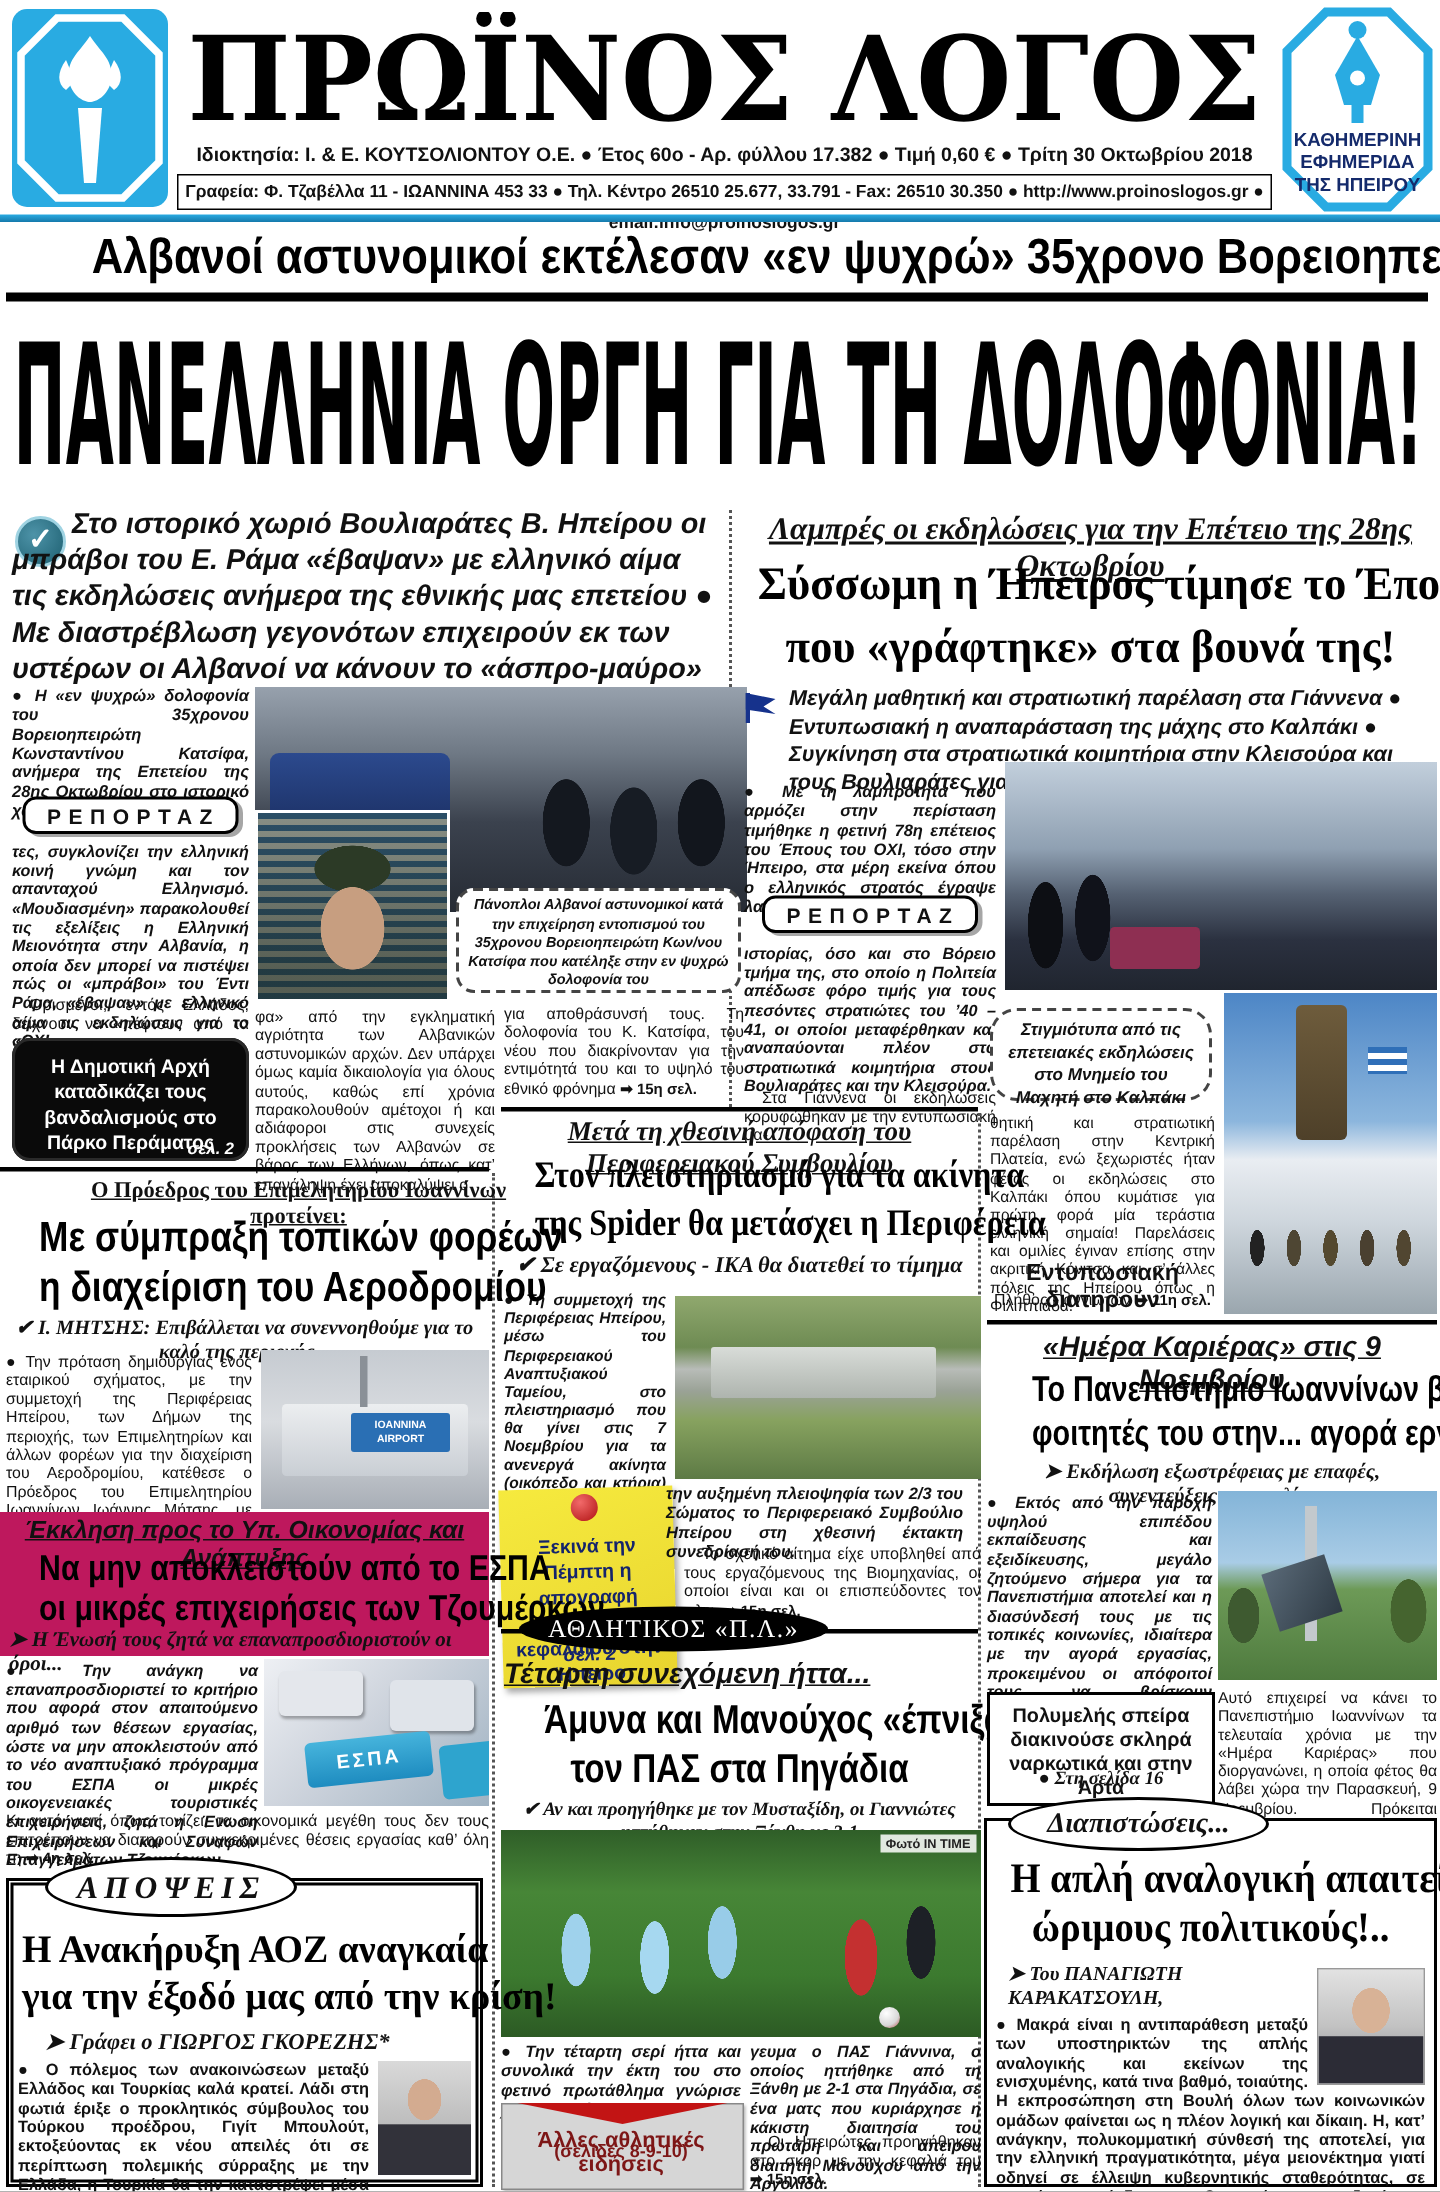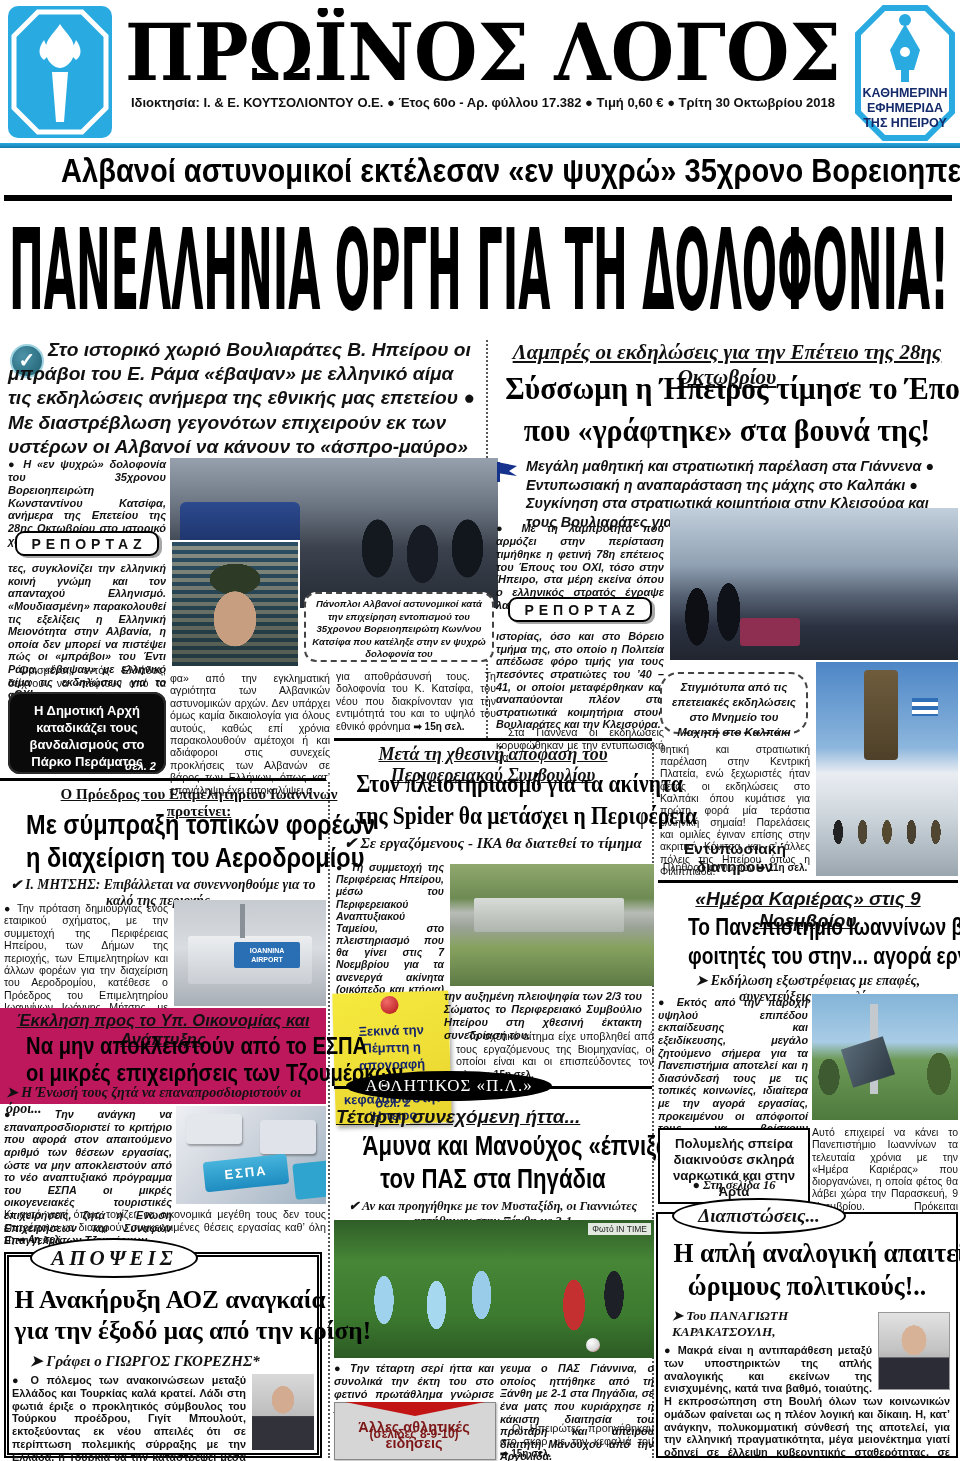--- a/index.html
+++ b/index.html
@@ -47,20 +47,21 @@
   </div>
 
   <div class="abs" style="left:118px;top:8px;width:730px;height:86px;">
     <svg width="730" height="86" viewBox="0 0 730 86">
       <text x="365" y="72" text-anchor="middle" textLength="716" lengthAdjust="spacingAndGlyphs" font-family="DejaVu Serif, serif" font-weight="bold" font-size="78" fill="#000">ΠΡΩΪΝΟΣ ΛΟΓΟΣ</text>
     </svg>
   </div>
 
   <div class="abs ctr" style="left:118px;top:95px;width:730px;font-size:13px;font-weight:bold;">Ιδιοκτησία: Ι. &amp; Ε. ΚΟΥΤΣΟΛΙΟΝΤΟΥ Ο.Ε.  ●  Έτος 60ο - Αρ. φύλλου 17.382  ●  Τιμή 0,60 €  ●  Τρίτη 30 Οκτωβρίου 2018</div>
 
+  <div class="abs ctr" style="left:118px;top:116px;width:728px;height:22px;border:1.5px solid #000;font-size:11.6px;font-weight:bold;line-height:21px;">Γραφεία: Φ. Τζαβέλλα 11 - ΙΩΑΝΝΙΝΑ 453 33 ● Τηλ. Κέντρο 26510 25.677, 33.791 - Fax: 26510 30.350 ● http://www.proinoslogos.gr ● email:info@proinoslogos.gr</div>
 
   <div class="abs" style="left:854px;top:4px;width:102px;height:138px;">
     <svg class="abs" style="left:0;top:0;" width="102" height="138" viewBox="0 0 102 138">
       <polygon points="30,4 72,4 98,30 98,108 72,134 30,134 4,108 4,30" fill="#fff" stroke="#29abe2" stroke-width="6"></polygon>
       <circle cx="51" cy="16" r="6" fill="#29abe2"></circle>
       <path d="M51 20 L66 46 L60 66 L42 66 L36 46 Z" fill="#29abe2"></path>
       <circle cx="51" cy="48" r="5" fill="#fff"></circle>
       <rect x="47" y="66" width="8" height="12" fill="#29abe2"></rect>
     </svg>
     <div class="abs ctr b" style="left:6px;top:82px;width:90px;font-size:12.5px;color:#142a6b;line-height:15px;">
@@ -183,21 +184,21 @@
 
   <div class="abs hrule" style="left:334px;top:1086px;width:318px;height:2.5px;"></div>
   <div class="abs ctr serif" style="left:346px;top:1071px;width:206px;height:30px;background:#000;border-radius:50%;color:#fff;font-size:17px;line-height:30px;letter-spacing:1px;">ΑΘΛΗΤΙΚΟΣ «Π.Λ.»</div>
   <div class="abs kickI" style="left:336px;top:1106px;font-size:19px;">Τέταρτη συνεχόμενη ήττα...</div>
   <div class="abs" style="left:334px;top:1130px;width:318px;line-height:33px;">
     <span class="hl" style="font-size:27px;transform:scaleX(.82);">Άμυνα και Μανούχος «έπνιξαν»</span>
     <span class="hl" style="font-size:27px;transform:scaleX(.82);">τον ΠΑΣ στα Πηγάδια</span>
   </div>
   <div class="abs subBI" style="left:334px;top:1198px;width:318px;font-size:12.6px;">✔  Αν και προηγήθηκε με τον Μυσταξίδη, οι Γιαννιώτες ηττήθηκαν στην Ξάνθη με 2-1</div>
   <div class="abs ph" style="left:334px;top:1220px;width:320px;height:138px;background:linear-gradient(180deg,#2f5e28 0%,#478637 30%,#3c7a2f 70%,#2c5a24 100%);">
-    <div class="abs" style="right:3px;top:3px;background:rgba(255,255,255,.85);color:#222;font-size:8.5px;font-weight:normal;padding:1px 4px;margin-left:40px;">Φωτό IN TIME</div>
+    <div class="abs" style="right:3px;top:3px;background:rgba(255,255,255,.85);color:#222;font-size:8.5px;font-weight:bold;padding:1px 4px;margin-left:40px;">Φωτό IN TIME</div>
     <div class="abs" style="left:20px;top:30px;width:150px;height:100px;background:radial-gradient(ellipse 16px 40px at 20% 50%,#9fd2ec 60%,transparent 61%),radial-gradient(ellipse 16px 40px at 55% 55%,#a6d8f0 60%,transparent 61%),radial-gradient(ellipse 16px 40px at 85% 45%,#98ccE8 60%,transparent 61%);"></div>
     <div class="abs" style="left:200px;top:30px;width:100px;height:100px;background:radial-gradient(ellipse 18px 42px at 40% 55%,#c43030 60%,transparent 61%),radial-gradient(ellipse 16px 40px at 80% 45%,#1d2026 60%,transparent 61%);"></div>
     <div class="abs" style="left:252px;bottom:6px;width:14px;height:14px;border-radius:50%;background:radial-gradient(circle at 35% 30%,#fff,#d8d8d8 60%,#b4423f);"></div>
   </div>
   <p class="abs bodyBI" style="left:334px;top:1362px;width:160px;margin:0;font-size:11px;">● Την τέταρτη σερί ήττα και συνολικά την έκτη του στο φετινό πρωτάθλημα γνώρισε χτες το από-</p>
   <div class="abs" style="left:334px;top:1402px;width:160px;height:56px;background:#d6d6d6;border:1px solid #888;box-shadow:1px 1px 2px rgba(0,0,0,.3);">
     <div class="abs" style="left:10px;top:-1px;width:0;height:0;border-left:70px solid transparent;border-right:70px solid transparent;border-top:14px solid #c21414;"></div>
     <div class="abs ctr b" style="left:2px;top:16px;width:154px;font-size:14.5px;color:#7d1616;">Άλλες αθλητικές ειδήσεις</div>
     <div class="abs ctr b" style="left:2px;top:24px;width:154px;font-size:12px;color:#7d1616;">(σελίδες 8-9-10)</div>
   </div>

